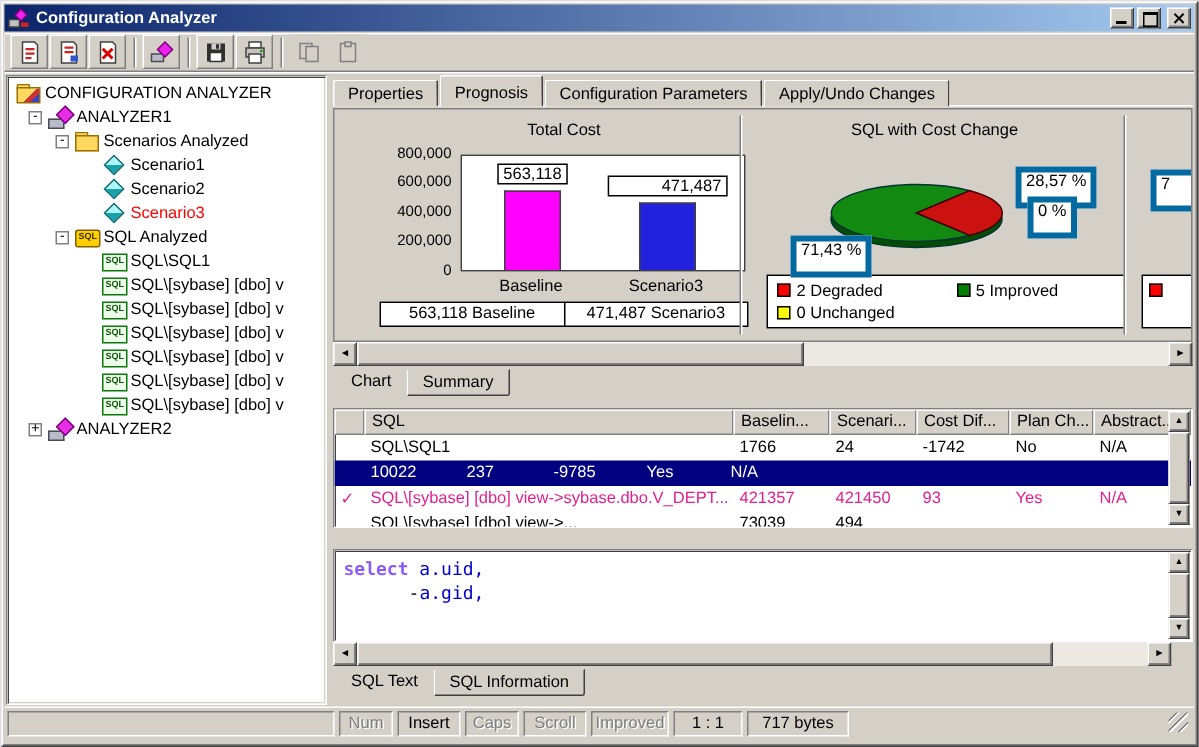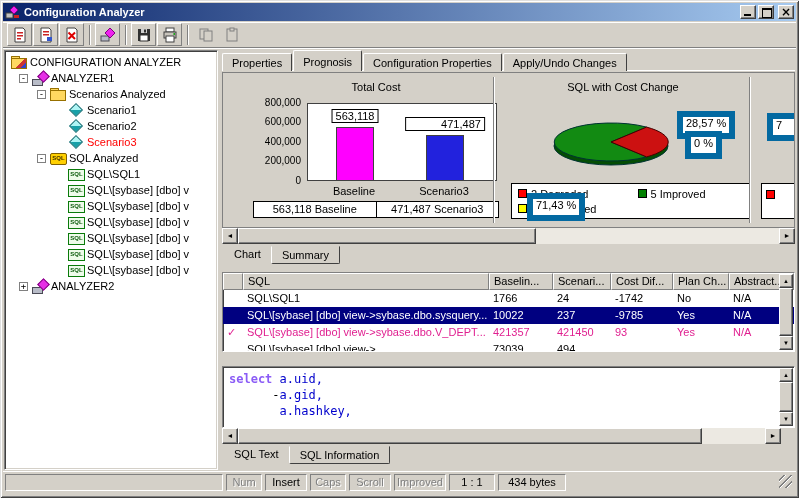--- a/index.html
+++ b/index.html
@@ -82,23 +82,23 @@
   .b0 { left:28px; } .b1 { left:118px; }
   .vbox { position:absolute; background:#fff; border:1px solid #000; padding:0 3px; height:14px; line-height:13px;
     margin-bottom:2px; white-space:nowrap; }
   .vb0 { left:47px; transform:translateX(-50%); } .vb1 { left:137px; transform:translateX(-50%);padding-left:35px; }
   .xlab { position:absolute; top:112px; transform:translateX(-50%); }
   .x1 { left:111px; } .x2 { left:201px; }
   .blegend { position:absolute; left:10px; right:10px; top:128px; height:17px; display:flex; }
   .blegend span { flex:1; border:1px solid #000; background:#fff; text-align:center; line-height:15px; white-space:nowrap; }
   .blegend span + span { margin-left:-1px; }
   .pie { position:absolute; left:36px; top:44px; }
-  .plabel { position:absolute; background:#fff; border:6px solid #0369a1; padding:0 3px; height:28px; line-height:13px;
+  .plabel { position:absolute; background:#fff; border:4px solid #0369a1; padding:0 3px; height:28px; line-height:13px;
     white-space:nowrap; z-index:2; }
-  .p1 { left:180px; top:38px; } .p2 { left:188px; top:58px; } .p3 { left:30px; top:84px;margin-top:36px; }
+  .p1 { left:180px; top:38px; } .p2 { left:188px; top:58px; } .p3 { left:30px; top:84px; }
   .p4 { left:14px; top:40px; width:40px; }
   .plegend { position:absolute; left:14px; top:110px; width:253px; height:36px; background:#fff; border:1px solid #000;
     display:flex; flex-wrap:wrap; align-content:center; padding:2px 6px; }
   .litem { width:50%; display:flex; align-items:center; height:15px; }
   .sw { width:9px; height:9px; border:1px solid #000; margin-right:4px; display:inline-block; flex:0 0 9px; }
   .plegend-frag { position:absolute; left:8px; top:110px; width:50px; height:36px; background:#fff; border:1px solid #000;
     padding:5px 0 0 4px; }
 
   
   .hscroll { position:absolute; height:16px; display:flex; background:#ece9e2; }
@@ -315,21 +315,21 @@
       <span class="expander">+</span>
       <span class="ic ic-analyzer"></span>
       <span class="tlabel">ANALYZER2</span>
     </div>
   </div>
 
   <div class="tabline"></div>
   <div class="tabs-top">
     <span class="ttab">Properties</span>
     <span class="ttab active">Prognosis</span>
-    <span class="ttab">Configuration Properties</span>
+    <span class="ttab">Configuration Parameters</span>
     <span class="ttab">Apply/Undo Changes</span>
   </div>
 
   <div class="chart-strip">
     <div class="cgroup g1">
       <div class="ctitle">Total Cost</div>
       <span class="ytick" style="left:0;top:24px">800,000</span>
       <span class="ytick" style="left:0;top:43px">600,000</span>
       <span class="ytick" style="left:0;top:63px">400,000</span>
       <span class="ytick" style="left:0;top:82px">200,000</span>
@@ -407,21 +407,20 @@
       <span class="cell c0"></span>
       <span class="cell c1">SQL\SQL1</span>
       <span class="cell c2">1766</span>
       <span class="cell c3">24</span>
       <span class="cell c4">-1742</span>
       <span class="cell c5">No</span>
       <span class="cell c6">N/A</span>
     </div>
     <div class="drow" style="background: rgb(0, 0, 128); color: rgb(255, 255, 255);">
       <span class="cell c0"></span>
-      <span class="cell c1">SQL\[sybase] [dbo] view-&gt;sybase.dbo.sysquery...</span>
       <span class="cell c2">10022</span>
       <span class="cell c3">237</span>
       <span class="cell c4">-9785</span>
       <span class="cell c5">Yes</span>
       <span class="cell c6">N/A</span>
     </div>
     <div class="drow" style="color: rgb(224, 32, 144);">
       <span class="cell c0">✓</span>
       <span class="cell c1">SQL\[sybase] [dbo] view-&gt;sybase.dbo.V_DEPT...</span>
       <span class="cell c2">421357</span>
@@ -444,21 +443,20 @@
       <span class="vsb-track">
           <span class="vsb-thumb"></span>
         </span>
       <button class="vsb-btn">▼</button>
     </div>
   </div>
 
   <div class="sqlpane">
     <div class="codeline"><span class="kw">select </span><span class="id">a.uid,</span></div>
     <div class="codeline"><span>      </span><span class="op">-</span><span class="id">a.gid,</span></div>
-    <div class="codeline"><span>       </span><span class="id">a.hashkey,</span></div>
     <div class="vscroll">
       <button class="vsb-btn">▲</button>
       <span class="vsb-track">
           <span class="vsb-thumb"></span>
         </span>
       <button class="vsb-btn">▼</button>
     </div>
   </div>
 
   <div class="hscroll hs2">
@@ -476,17 +474,17 @@
   </div>
 
   <div class="statusbar">
     <span class="seg seg-left"></span>
     <span class="seg dim w36">Num</span>
     <span class="seg w42">Insert</span>
     <span class="seg dim w36">Caps</span>
     <span class="seg dim w42">Scroll</span>
     <span class="seg dim w52">Improved</span>
     <span class="seg w46">1 : 1</span>
-    <span class="seg w68">434 bytes</span>
+    <span class="seg w68">717 bytes</span>
     <span class="grip"></span>
   </div>
 
 </div>
 
 </body></html>

